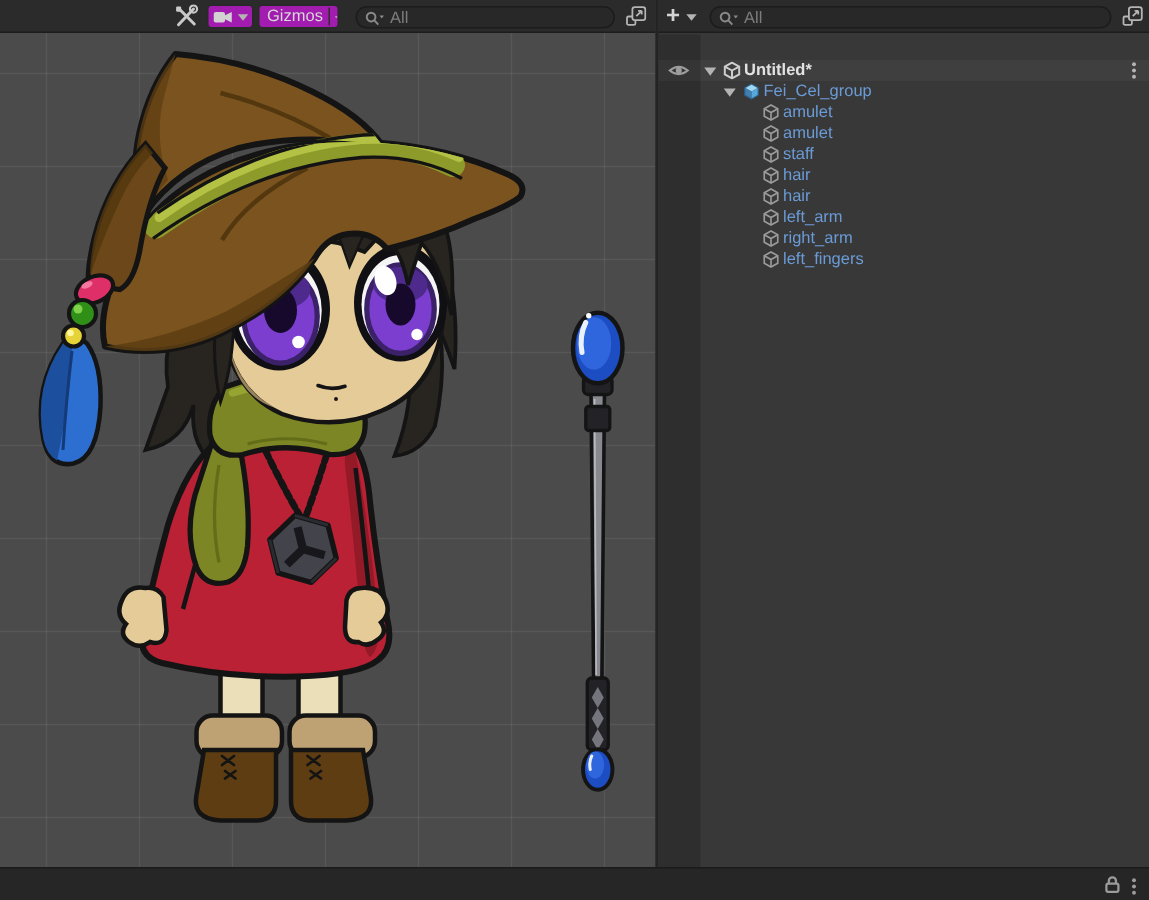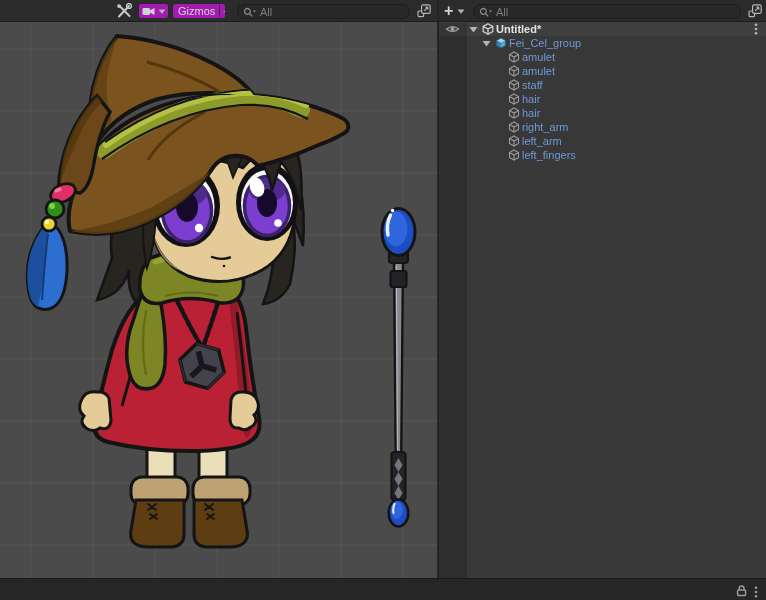--- a/index.html
+++ b/index.html
@@ -24,21 +24,21 @@
              color:#7d7d7d;font-size:11px;padding-left:5px;}
   .tb-search .q{margin-right:4px;display:flex;align-items:center;}
   .popout{position:absolute;top:4px;width:14px;height:14px;}
 
   
   .hier-panel{position:absolute;left:437px;top:0;width:329px;height:578px;background:#383838;
               border-left:2px solid #242424;box-sizing:border-box;}
   .hier-toolbar{position:absolute;left:0;top:0;width:100%;height:22px;background:#2b2b2b;
                 border-bottom:1px solid #1d1d1d;box-sizing:border-box;}
   .gutter-col{position:absolute;left:0;top:23px;bottom:0;width:28px;background:#2e2e2e;}
-  .tree{position:absolute;left:0;top:22px;right:0;}
+  .tree{position:absolute;left:0;top:40px;right:0;}
   .tree-row{position:relative;height:14px;font-size:11px;line-height:14px;color:#d0d0d0;}
   .tree-row.header{background:rgba(255,255,255,0.035);font-weight:bold;color:#e2e2e2;}
   .tree-row.prefab .row-label{color:#6b9bd6;}
   .row-label{position:absolute;top:0;white-space:nowrap;}
   .expander,.row-icon,.gutter-cell{position:absolute;top:1px;display:flex;align-items:center;}
   .expander{width:10px;height:12px;}
   .row-icon{width:12px;height:12px;}
   .gutter-cell{left:6px;width:16px;height:12px;}
   .row-menu{position:absolute;right:8px;top:1px;}
 
@@ -365,30 +365,30 @@
           </span>
           <span class="row-label" style="left:83px">hair</span>
         </div>
         <div class="tree-row prefab">
           <span class="row-icon" style="left:69px">
             <svg width="12" height="12" viewBox="0 0 12 12">
               <path d="M6,1 L10.5,3.5 V8.5 L6,11 L1.5,8.5 V3.5 Z" fill="none" stroke="#9b9b9b" stroke-width="1.1"></path>
               <path d="M1.5,3.5 L6,6 L10.5,3.5 M6,6 V11" fill="none" stroke="#9b9b9b" stroke-width="1.1"></path>
             </svg>
           </span>
+          <span class="row-label" style="left:83px">left_arm</span>
+        </div>
+        <div class="tree-row prefab">
+          <span class="row-icon" style="left:69px">
+            <svg width="12" height="12" viewBox="0 0 12 12">
+              <path d="M6,1 L10.5,3.5 V8.5 L6,11 L1.5,8.5 V3.5 Z" fill="none" stroke="#9b9b9b" stroke-width="1.1"></path>
+              <path d="M1.5,3.5 L6,6 L10.5,3.5 M6,6 V11" fill="none" stroke="#9b9b9b" stroke-width="1.1"></path>
+            </svg>
+          </span>
           <span class="row-label" style="left:83px">right_arm</span>
-        </div>
-        <div class="tree-row prefab">
-          <span class="row-icon" style="left:69px">
-            <svg width="12" height="12" viewBox="0 0 12 12">
-              <path d="M6,1 L10.5,3.5 V8.5 L6,11 L1.5,8.5 V3.5 Z" fill="none" stroke="#9b9b9b" stroke-width="1.1"></path>
-              <path d="M1.5,3.5 L6,6 L10.5,3.5 M6,6 V11" fill="none" stroke="#9b9b9b" stroke-width="1.1"></path>
-            </svg>
-          </span>
-          <span class="row-label" style="left:83px">left_arm</span>
         </div>
         <div class="tree-row prefab">
           <span class="row-icon" style="left:69px">
             <svg width="12" height="12" viewBox="0 0 12 12">
               <path d="M6,1 L10.5,3.5 V8.5 L6,11 L1.5,8.5 V3.5 Z" fill="none" stroke="#9b9b9b" stroke-width="1.1"></path>
               <path d="M1.5,3.5 L6,6 L10.5,3.5 M6,6 V11" fill="none" stroke="#9b9b9b" stroke-width="1.1"></path>
             </svg>
           </span>
           <span class="row-label" style="left:83px">left_fingers</span>
         </div>

